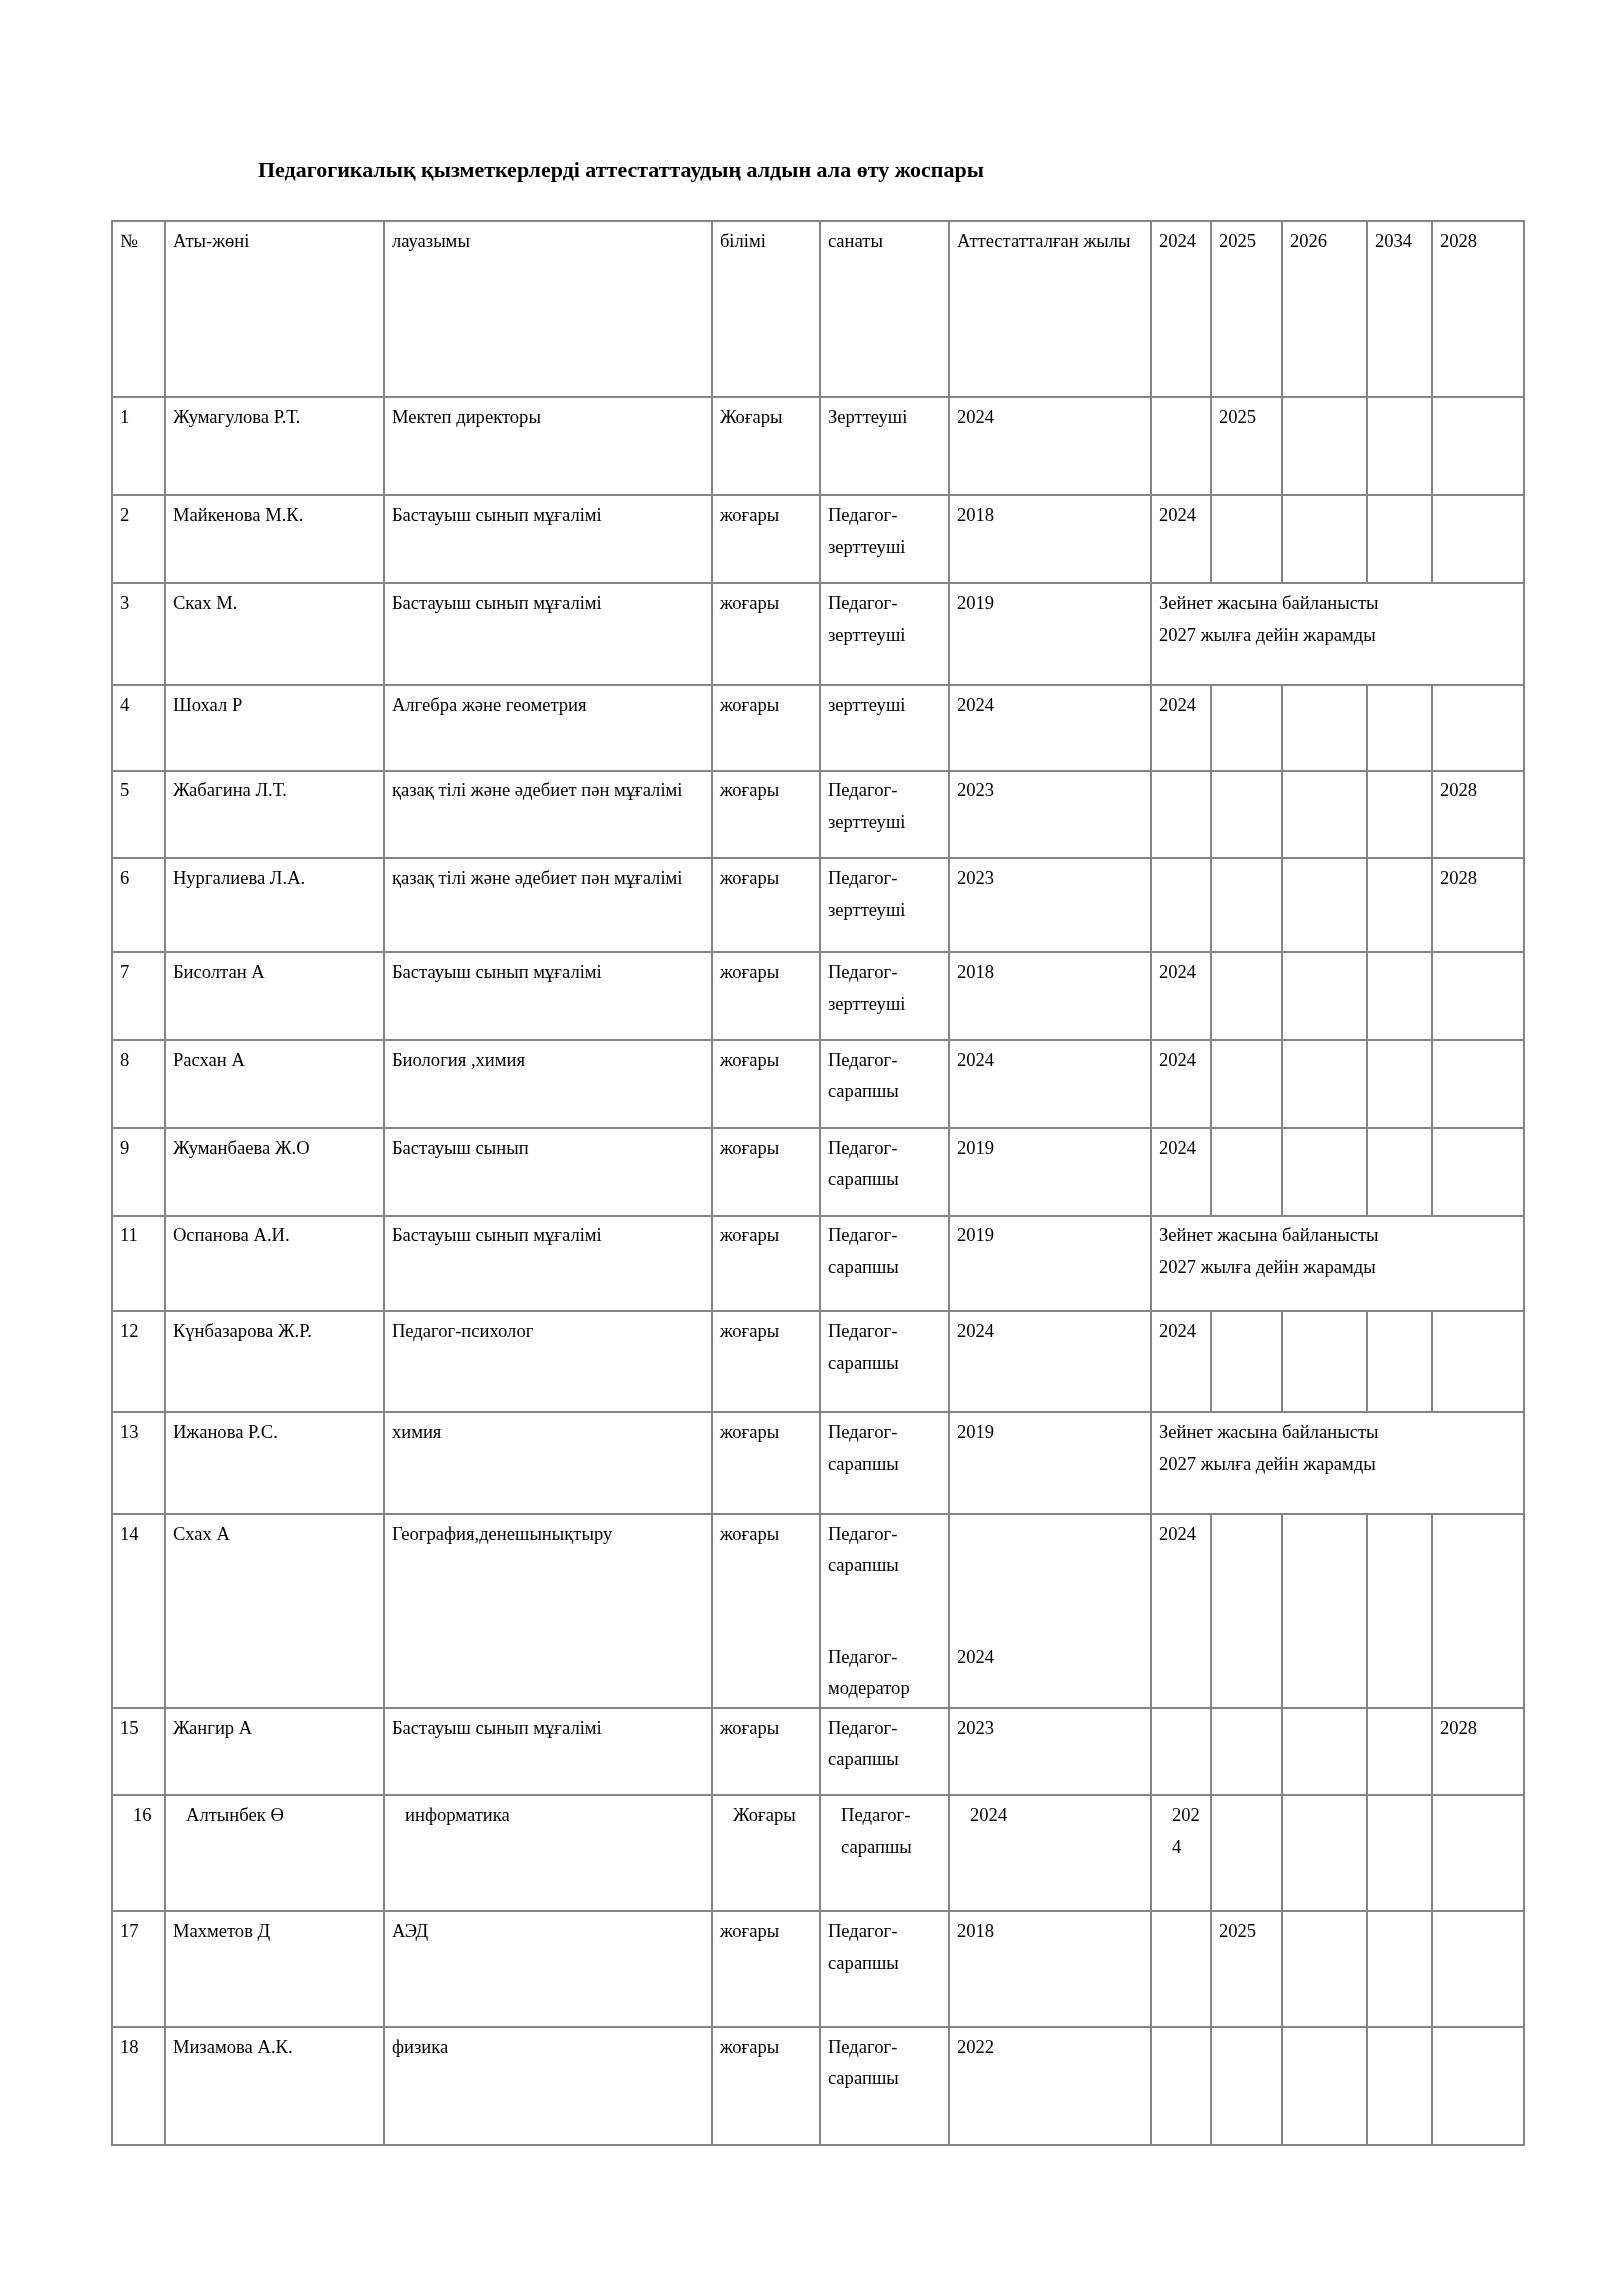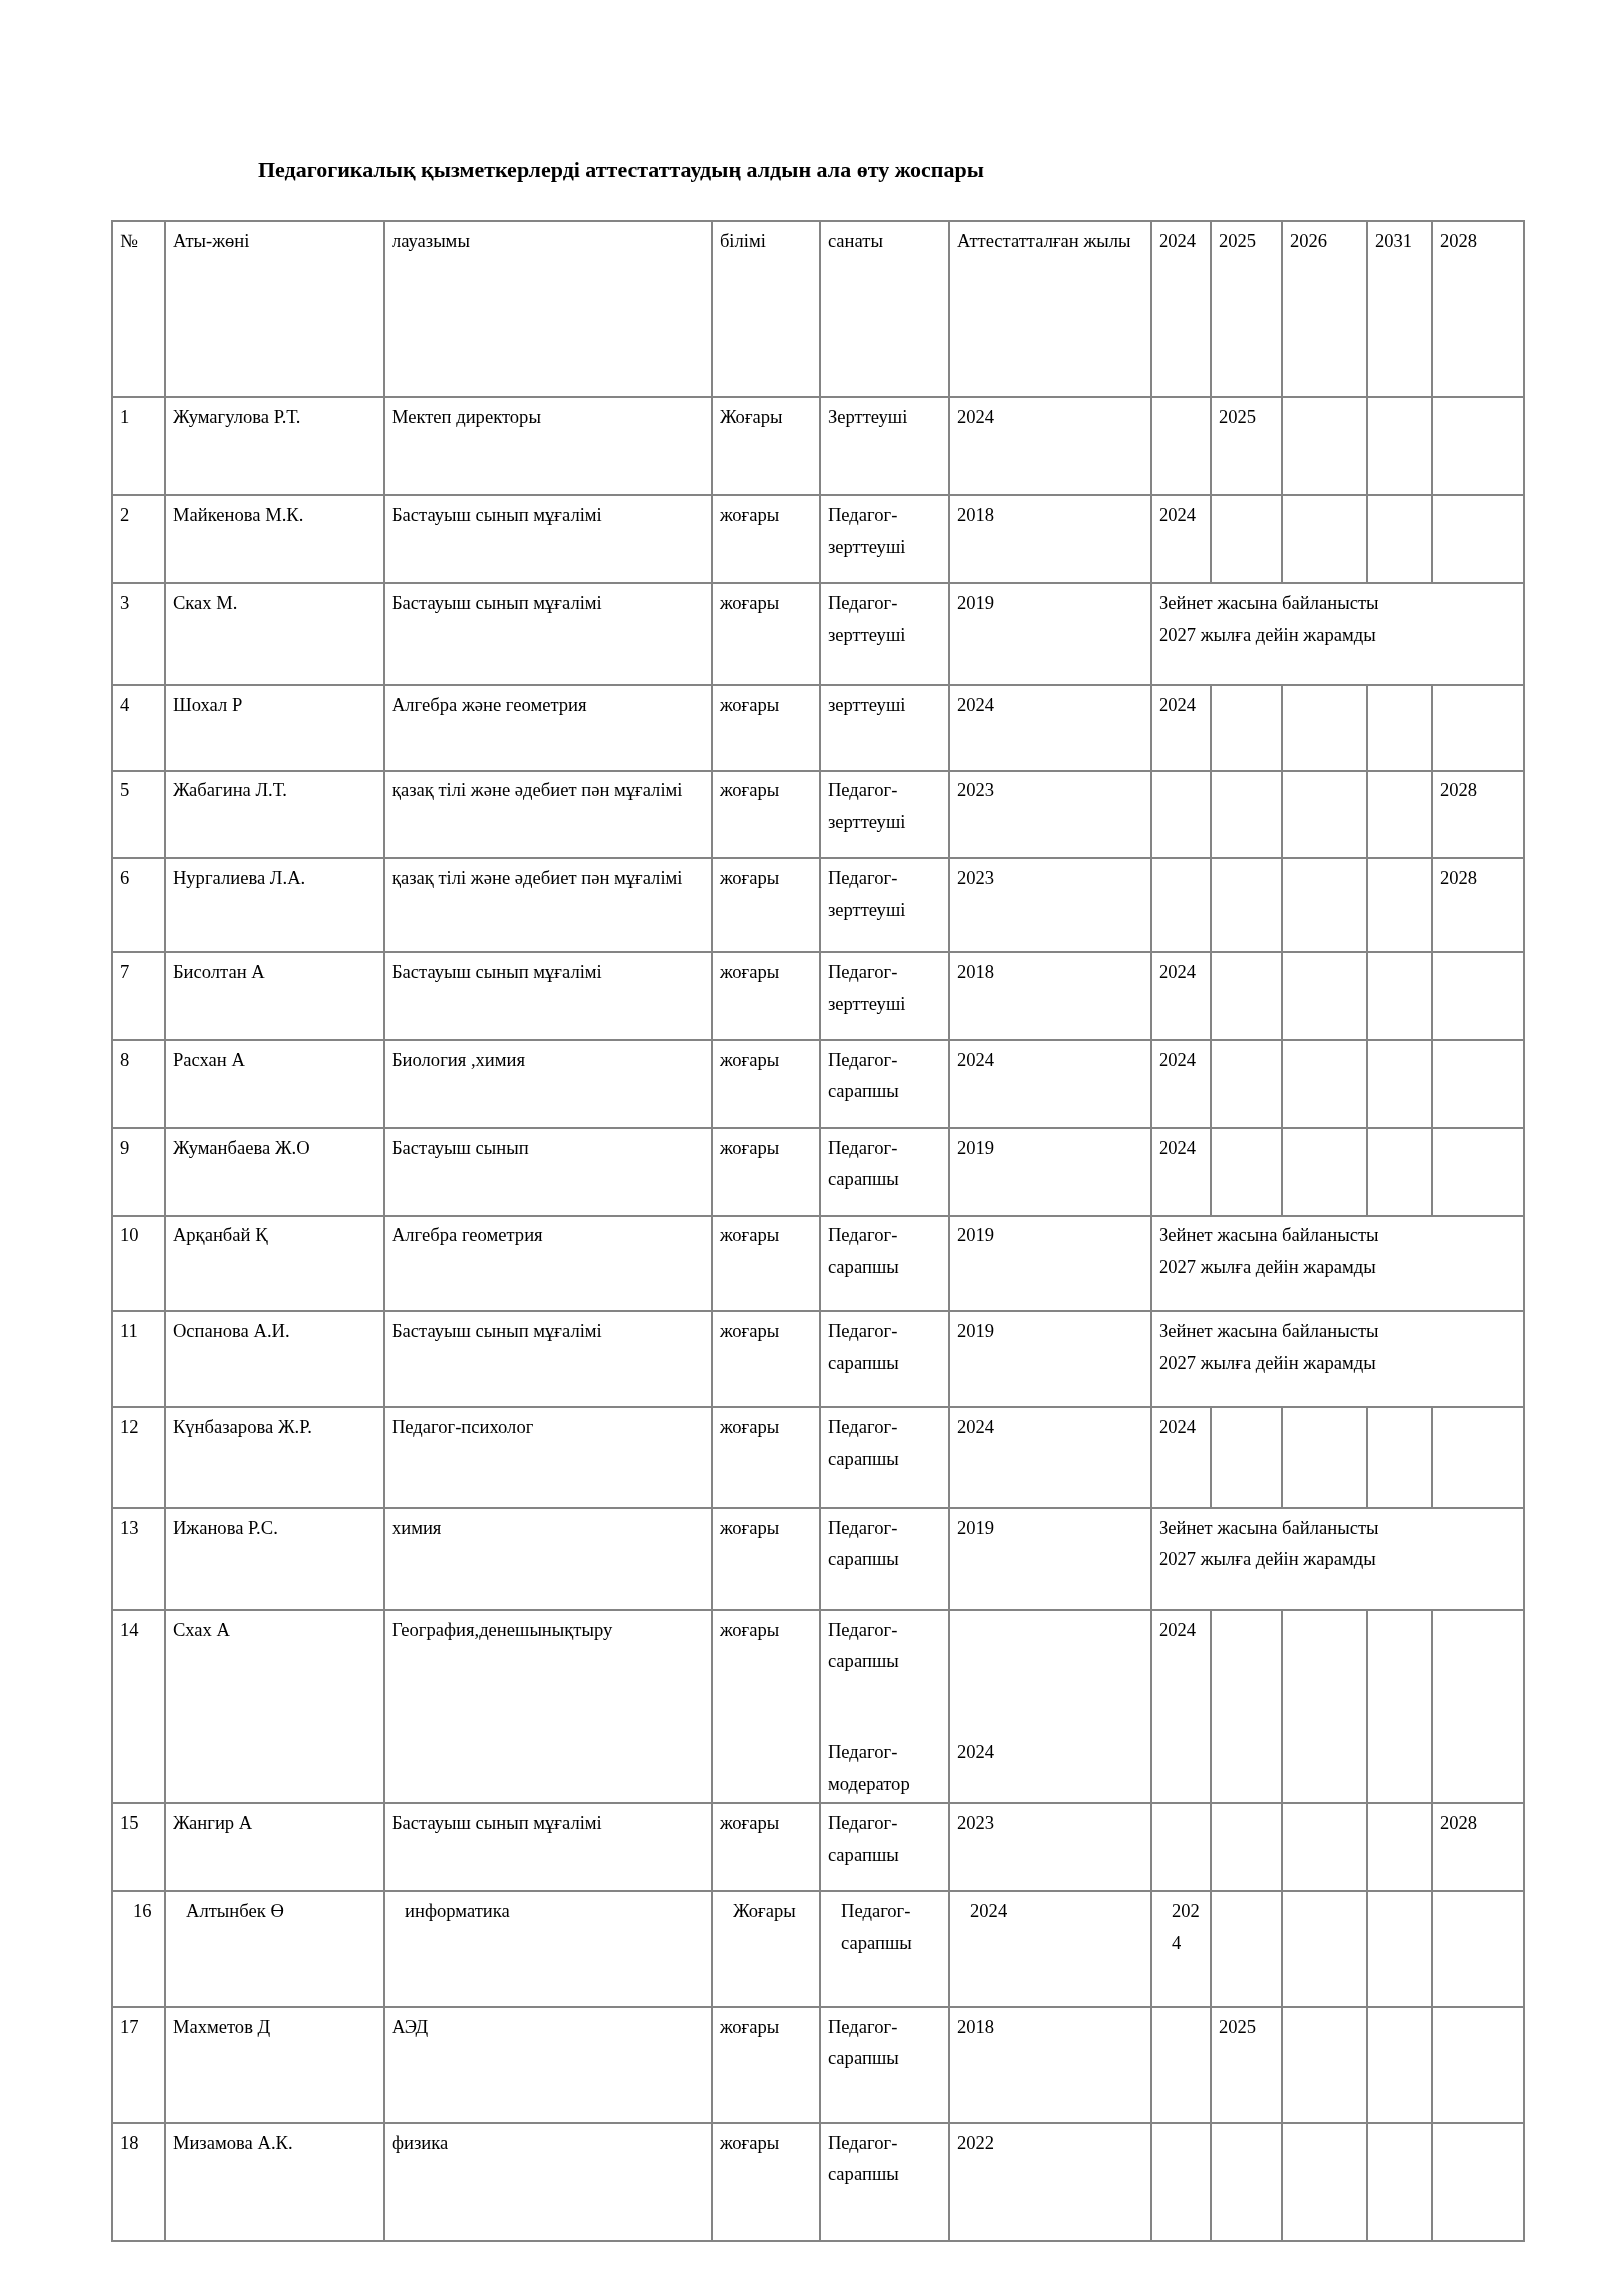--- a/index.html
+++ b/index.html
@@ -97,21 +97,21 @@
       <tr>
           <th>№</th>
           <th>Аты-жөні</th>
           <th>лауазымы</th>
           <th>білімі</th>
           <th>санаты</th>
           <th>Аттестатталған жылы</th>
           <th>2024</th>
           <th>2025</th>
           <th>2026</th>
-          <th>2031</th>
+          <th>2034</th>
           <th>2028</th>
         </tr>
     </thead>
     <tbody>
         <tr class="r1">
           <td>1</td>
           <td>Жумагулова Р.Т.</td>
           <td>Мектеп директоры</td>
           <td>Жоғары</td>
           <td>Зерттеуші</td>
@@ -218,32 +218,20 @@
           <td>Бастауыш сынып</td>
           <td>жоғары</td>
           <td>Педагог-сарапшы</td>
           <td>2019</td>
           <td>2024</td>
           <td></td>
           <td></td>
           <td></td>
           <td></td>
         </tr>
-        <tr class="r10">
-          <td>10</td>
-          <td>Арқанбай Қ</td>
-          <td>Алгебра геометрия</td>
-          <td>жоғары</td>
-          <td>Педагог-сарапшы</td>
-          <td>2019</td>
-          <td class="pension" colspan="5">
-            <div>Зейнет жасына байланысты</div>
-            <div>2027 жылға дейін жарамды</div>
-          </td>
-        </tr>
         <tr class="r11">
           <td>11</td>
           <td>Оспанова А.И.</td>
           <td>Бастауыш сынып мұғалімі</td>
           <td>жоғары</td>
           <td>Педагог-сарапшы</td>
           <td>2019</td>
           <td class="pension" colspan="5">
             <div>Зейнет жасына байланысты</div>
             <div>2027 жылға дейін жарамды</div>

